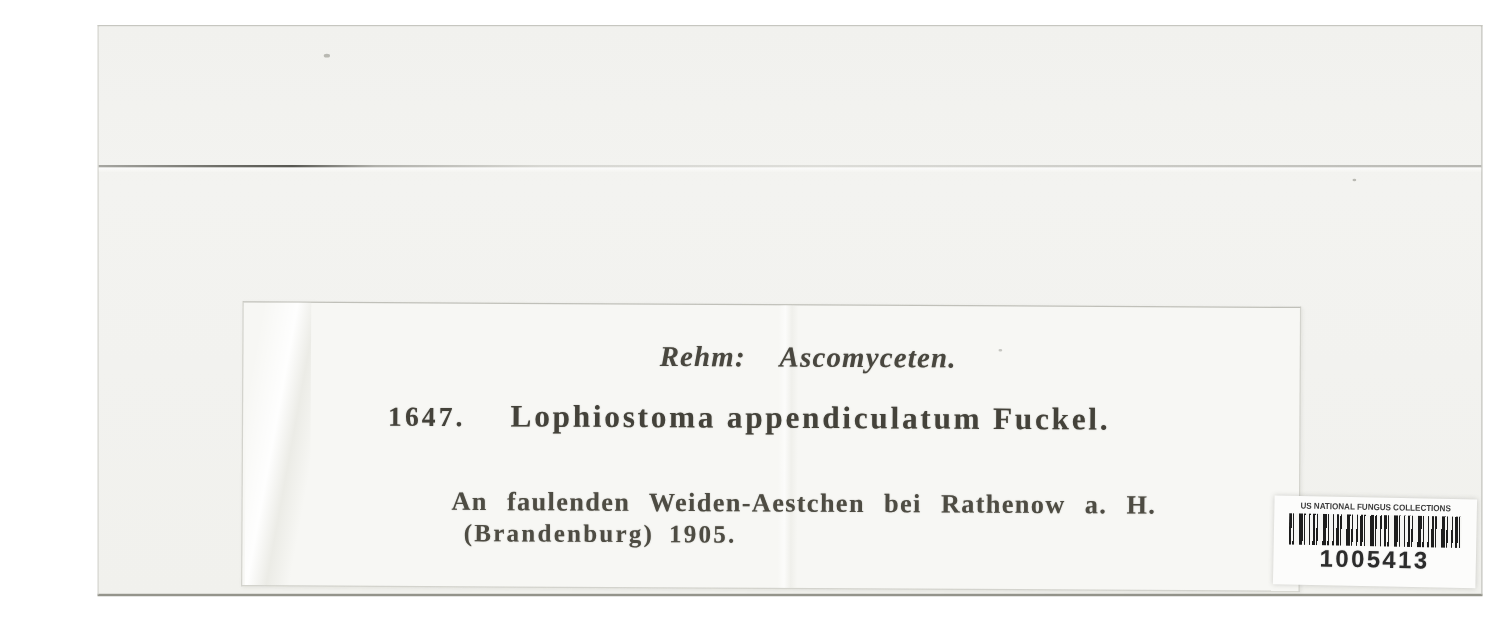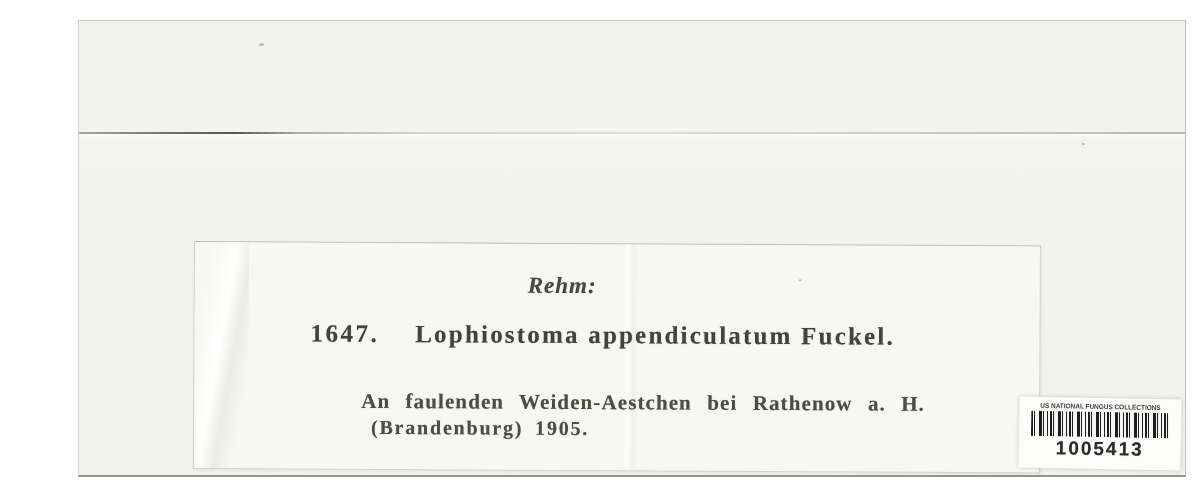--- a/index.html
+++ b/index.html
@@ -74,21 +74,21 @@
   .line-header{
     position:absolute;left:333px;top:29px;
     display:flex;gap:27px;
     font-style:italic;font-weight:bold;font-size:23px;letter-spacing:1px;
   }
   .line-taxon{
     position:absolute;left:116px;top:77px;
     display:flex;gap:36px;align-items:baseline;
     font-weight:bold;font-size:25px;letter-spacing:2.2px;color:#44423a;
   }
-  .line-taxon .taxon-number{font-size:25px;letter-spacing:2.5px;}
+  .line-taxon .taxon-number{font-size:22px;letter-spacing:2.5px;}
   .line-habitat{
     position:absolute;left:167px;top:146px;
     font-weight:bold;font-size:21px;letter-spacing:1.1px;word-spacing:9px;
     color:#4e4c43;
   }
   .line-bottom{
     position:absolute;left:177px;top:173px;width:611px;
     display:flex;justify-content:space-between;align-items:baseline;
     font-weight:bold;font-size:20px;color:#4e4c43;
   }
@@ -140,20 +140,21 @@
   <div class="speck s2"></div>
   <div class="pencil-mark"></div>
 
   <div class="specimen-label">
     <div class="label-crease"></div>
     <div class="label-crease2"></div>
     <div class="speck s3"></div>
 
     <div class="line-header ink">
       <span>Rehm:</span>
+      <span>Ascomyceten.</span>
     </div>
 
     <div class="line-taxon ink">
       <span class="taxon-number">1647.</span>
       <span>Lophiostoma appendiculatum Fuckel.</span>
     </div>
 
     <div class="line-habitat ink">An faulenden Weiden-Aestchen bei Rathenow a. H.</div>
 
     <div class="line-bottom ink">

